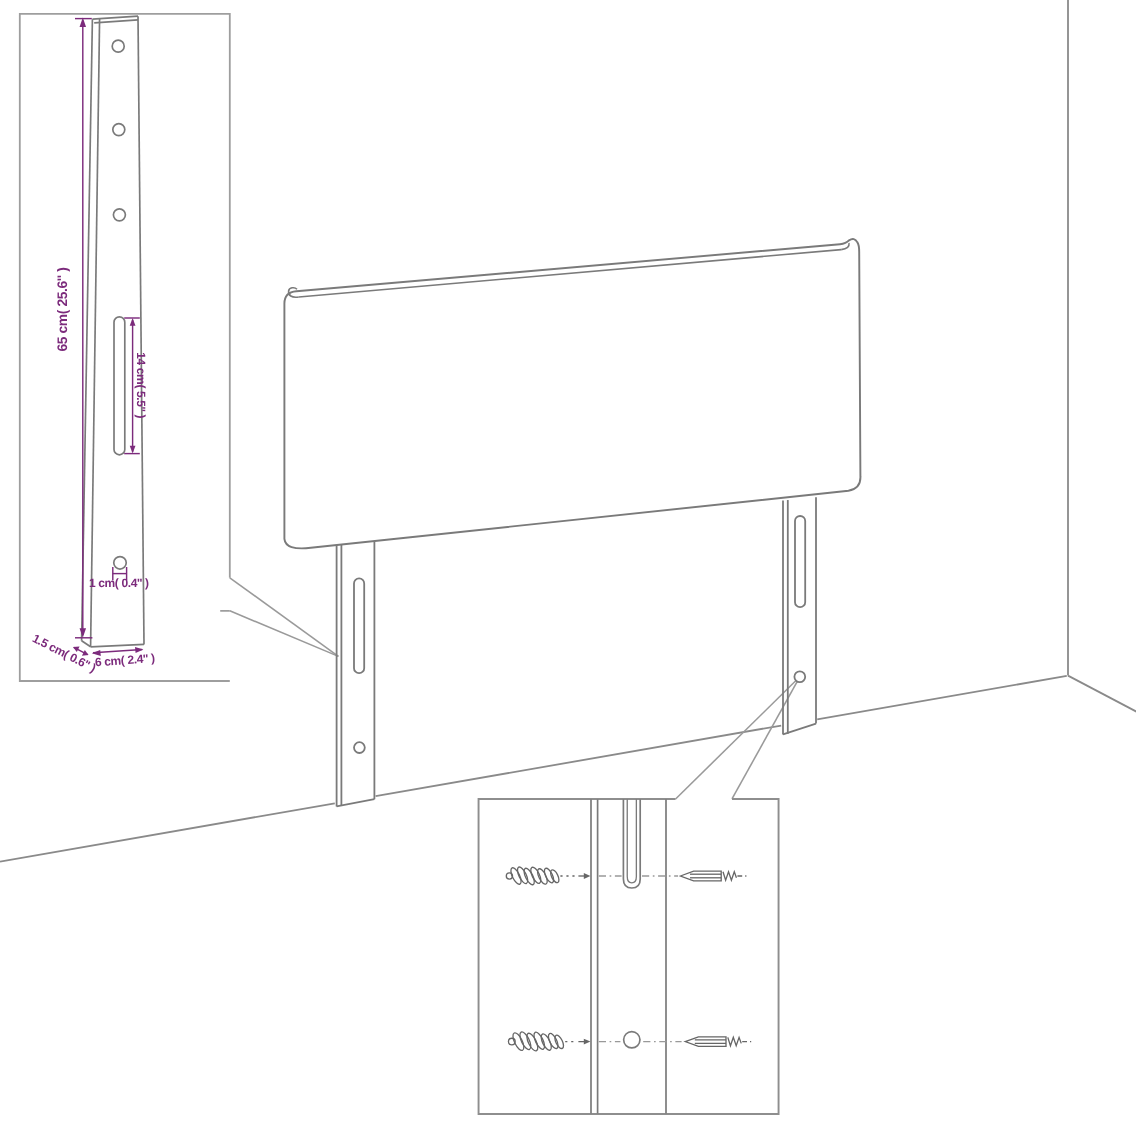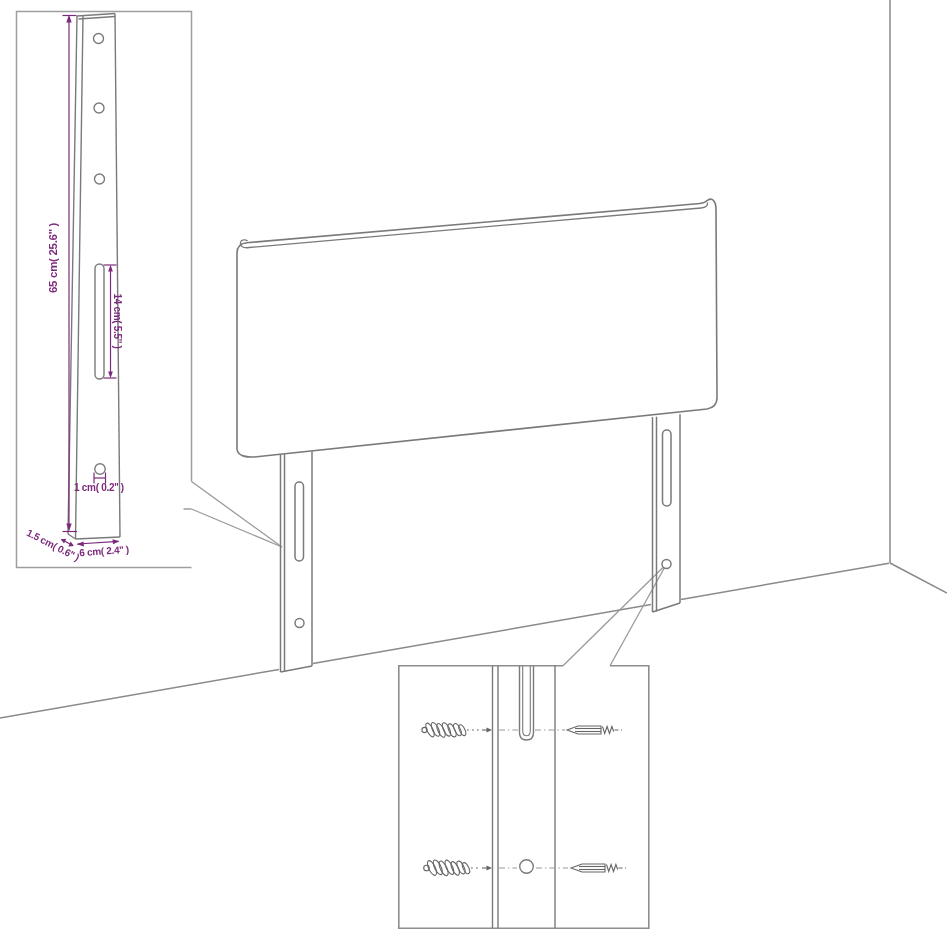--- a/index.html
+++ b/index.html
@@ -164,16 +164,16 @@
       <line x1="579" y1="866.5" x2="605" y2="866.5"></line>
       <line x1="579" y1="869.5" x2="605" y2="869.5"></line>
       <path d="M 606.5,864.5 l 2.2,7 l 2.4,-7 l 2.4,7 l 2.4,-7 l 1.8,5"></path>
       <line x1="618.5" y1="868" x2="626" y2="868" stroke-dasharray="4 2.5 1 2.5"></line>
     </g>
   </g>
 </svg>
 
   <div class="dim h65" style="left:53px;top:258px;transform:translate(-50%,-50%) rotate(-90deg);">65 cm( 25.6'' )</div>
   <div class="dim s10" style="left:117px;top:321px;transform:translate(-50%,-50%) rotate(90deg);">14 cm( 5.5'' )</div>
-  <div class="dim s10" style="left:99px;top:487px;transform:translate(-50%,-50%);">1 cm( 0.2'' )</div>
+  <div class="dim s10" style="left:99px;top:487px;transform:translate(-50%,-50%);">1 cm( 0.4'' )</div>
   <div class="dim s10" style="left:53px;top:545px;transform:translate(-50%,-50%) rotate(27deg);">1.5 cm( 0.6'' )</div>
   <div class="dim s10" style="left:104px;top:551px;transform:translate(-50%,-50%) rotate(-4deg);">6 cm( 2.4'' )</div>
 </div>
 
 </body></html>

